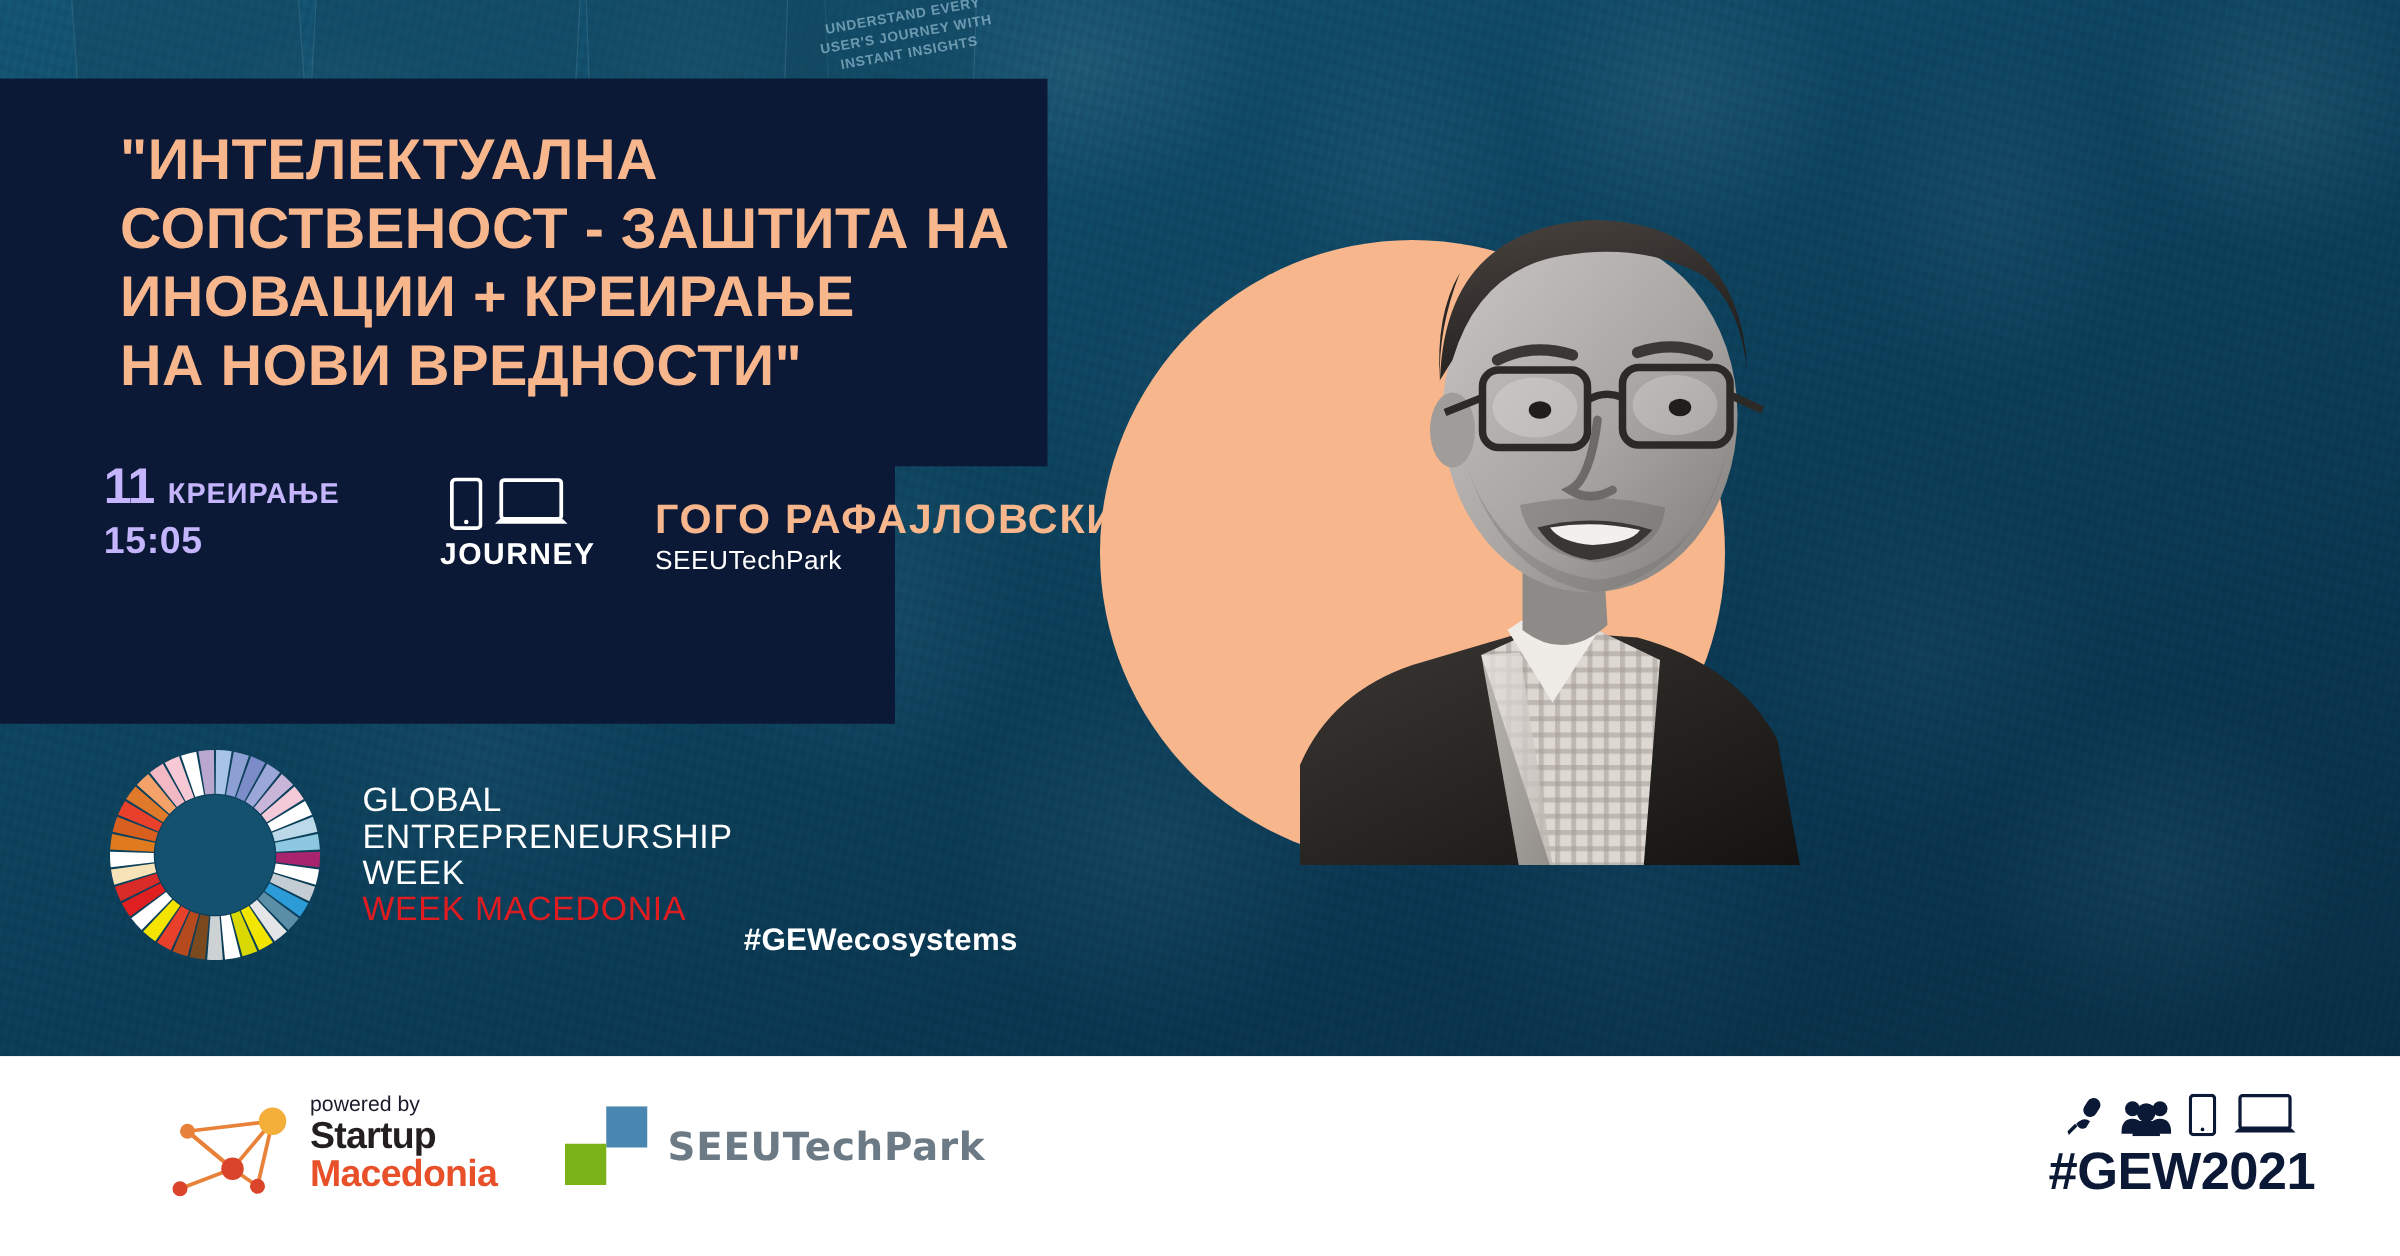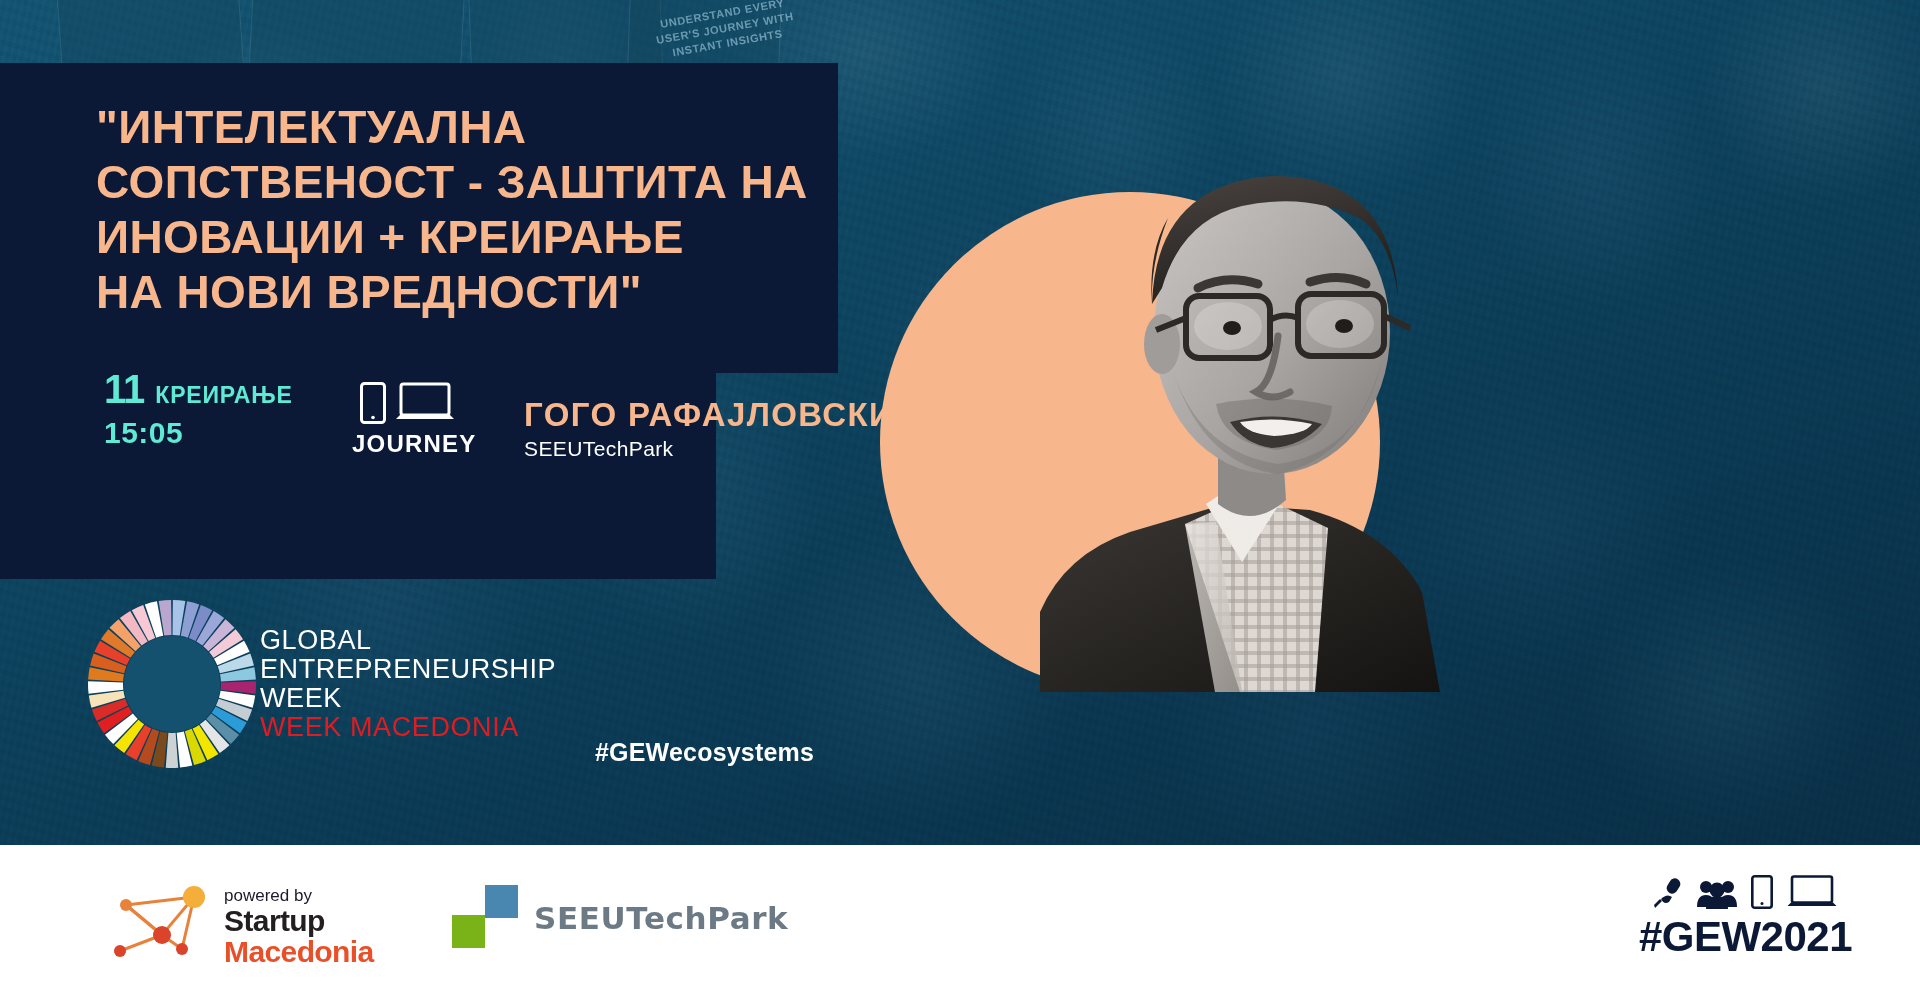--- a/index.html
+++ b/index.html
@@ -55,21 +55,21 @@
   .navy-a{left:0;top:63px;width:716px;height:516px;}      
   .navy-b{left:0;top:63px;width:838px;height:310px;}
 
   
   #title{position:absolute;left:96px;top:100px;width:790px;
      color:#f7b68c;font-size:46px;font-weight:800;line-height:55px;
      letter-spacing:.4px;text-transform:uppercase;z-index:6;}
   #title .ln{display:block;white-space:nowrap;}
 
   
-  #datebox{position:absolute;left:104px;top:368px;z-index:6;color:#5eead4;}
+  #datebox{position:absolute;left:83px;top:368px;z-index:6;color:#c4b5fd;}
   .drow{display:flex;align-items:baseline;gap:11px;}
   .dnum{font-size:40px;font-weight:800;line-height:42px;letter-spacing:-1px;}
   .dmon{font-size:23px;font-weight:700;letter-spacing:.8px;}
   .dtime{font-size:30px;font-weight:800;letter-spacing:.5px;margin-top:6px;}
 
   
   #online{position:absolute;left:352px;top:378px;z-index:6;text-align:center;width:110px;}
   .onicons{display:flex;align-items:flex-end;justify-content:center;gap:9px;height:46px;}
   .ontxt{color:#fff;font-size:24px;font-weight:800;letter-spacing:1.2px;margin-top:6px;}
 
@@ -80,34 +80,34 @@
   .sporg{color:#ffffff;font-size:21px;font-weight:400;letter-spacing:.4px;margin-top:3px;}
 
   
   #peach{position:absolute;left:880px;top:192px;width:500px;height:500px;border-radius:50%;
      background:#f7b68c;z-index:4;}
   #portrait{position:absolute;left:1010px;top:92px;width:460px;height:600px;z-index:5;
      overflow:hidden;}
   .pbox{position:absolute;inset:0;}
 
   
-  #gew{position:absolute;left:88px;top:600px;z-index:6;display:flex;align-items:center;gap:4px;}
+  #gew{position:absolute;left:88px;top:600px;z-index:6;display:flex;align-items:center;gap:34px;}
   .ring{position:relative;width:168px;height:168px;border-radius:50%;}
   .ringhole{position:absolute;left:50%;top:50%;transform:translate(-50%,-50%);
      width:96px;height:96px;border-radius:50%;background:#14516f;}
   .gewtext{line-height:1;}
   .gl{color:#ffffff;font-size:27px;font-weight:400;letter-spacing:.6px;display:block;line-height:29px;}
   .gnm{color:#e01c20;font-size:27px;font-weight:400;letter-spacing:.6px;display:block;line-height:29px;}
   #hashtag{position:absolute;left:595px;top:738px;z-index:6;color:#ffffff;
      font-size:25px;font-weight:800;letter-spacing:.2px;}
 
   
   #footer{position:absolute;left:0;top:845px;width:1920px;height:160px;background:#ffffff;}
 
-  #sm{position:absolute;left:110px;top:30px;display:flex;align-items:flex-end;gap:6px;}
+  #sm{position:absolute;left:134px;top:30px;display:flex;align-items:flex-start;gap:6px;}
   .smtext{line-height:1;}
   .smp{font-size:17px;color:#1b1b2b;font-weight:400;display:block;margin-bottom:1px;}
   .sms{font-size:30px;color:#231f20;font-weight:800;display:block;letter-spacing:-.6px;line-height:31px;}
   .smm{font-size:30px;color:#e8502a;font-weight:800;display:block;letter-spacing:-.6px;line-height:31px;}
 
   #seeu{position:absolute;left:452px;top:40px;display:flex;align-items:center;gap:16px;}
   .seeutxt{font-size:31px;font-weight:800;color:#6b7a85;letter-spacing:.6px;
      font-family:"DejaVu Sans",sans-serif;}
 
   #gew2021{position:absolute;right:68px;top:24px;text-align:center;}

